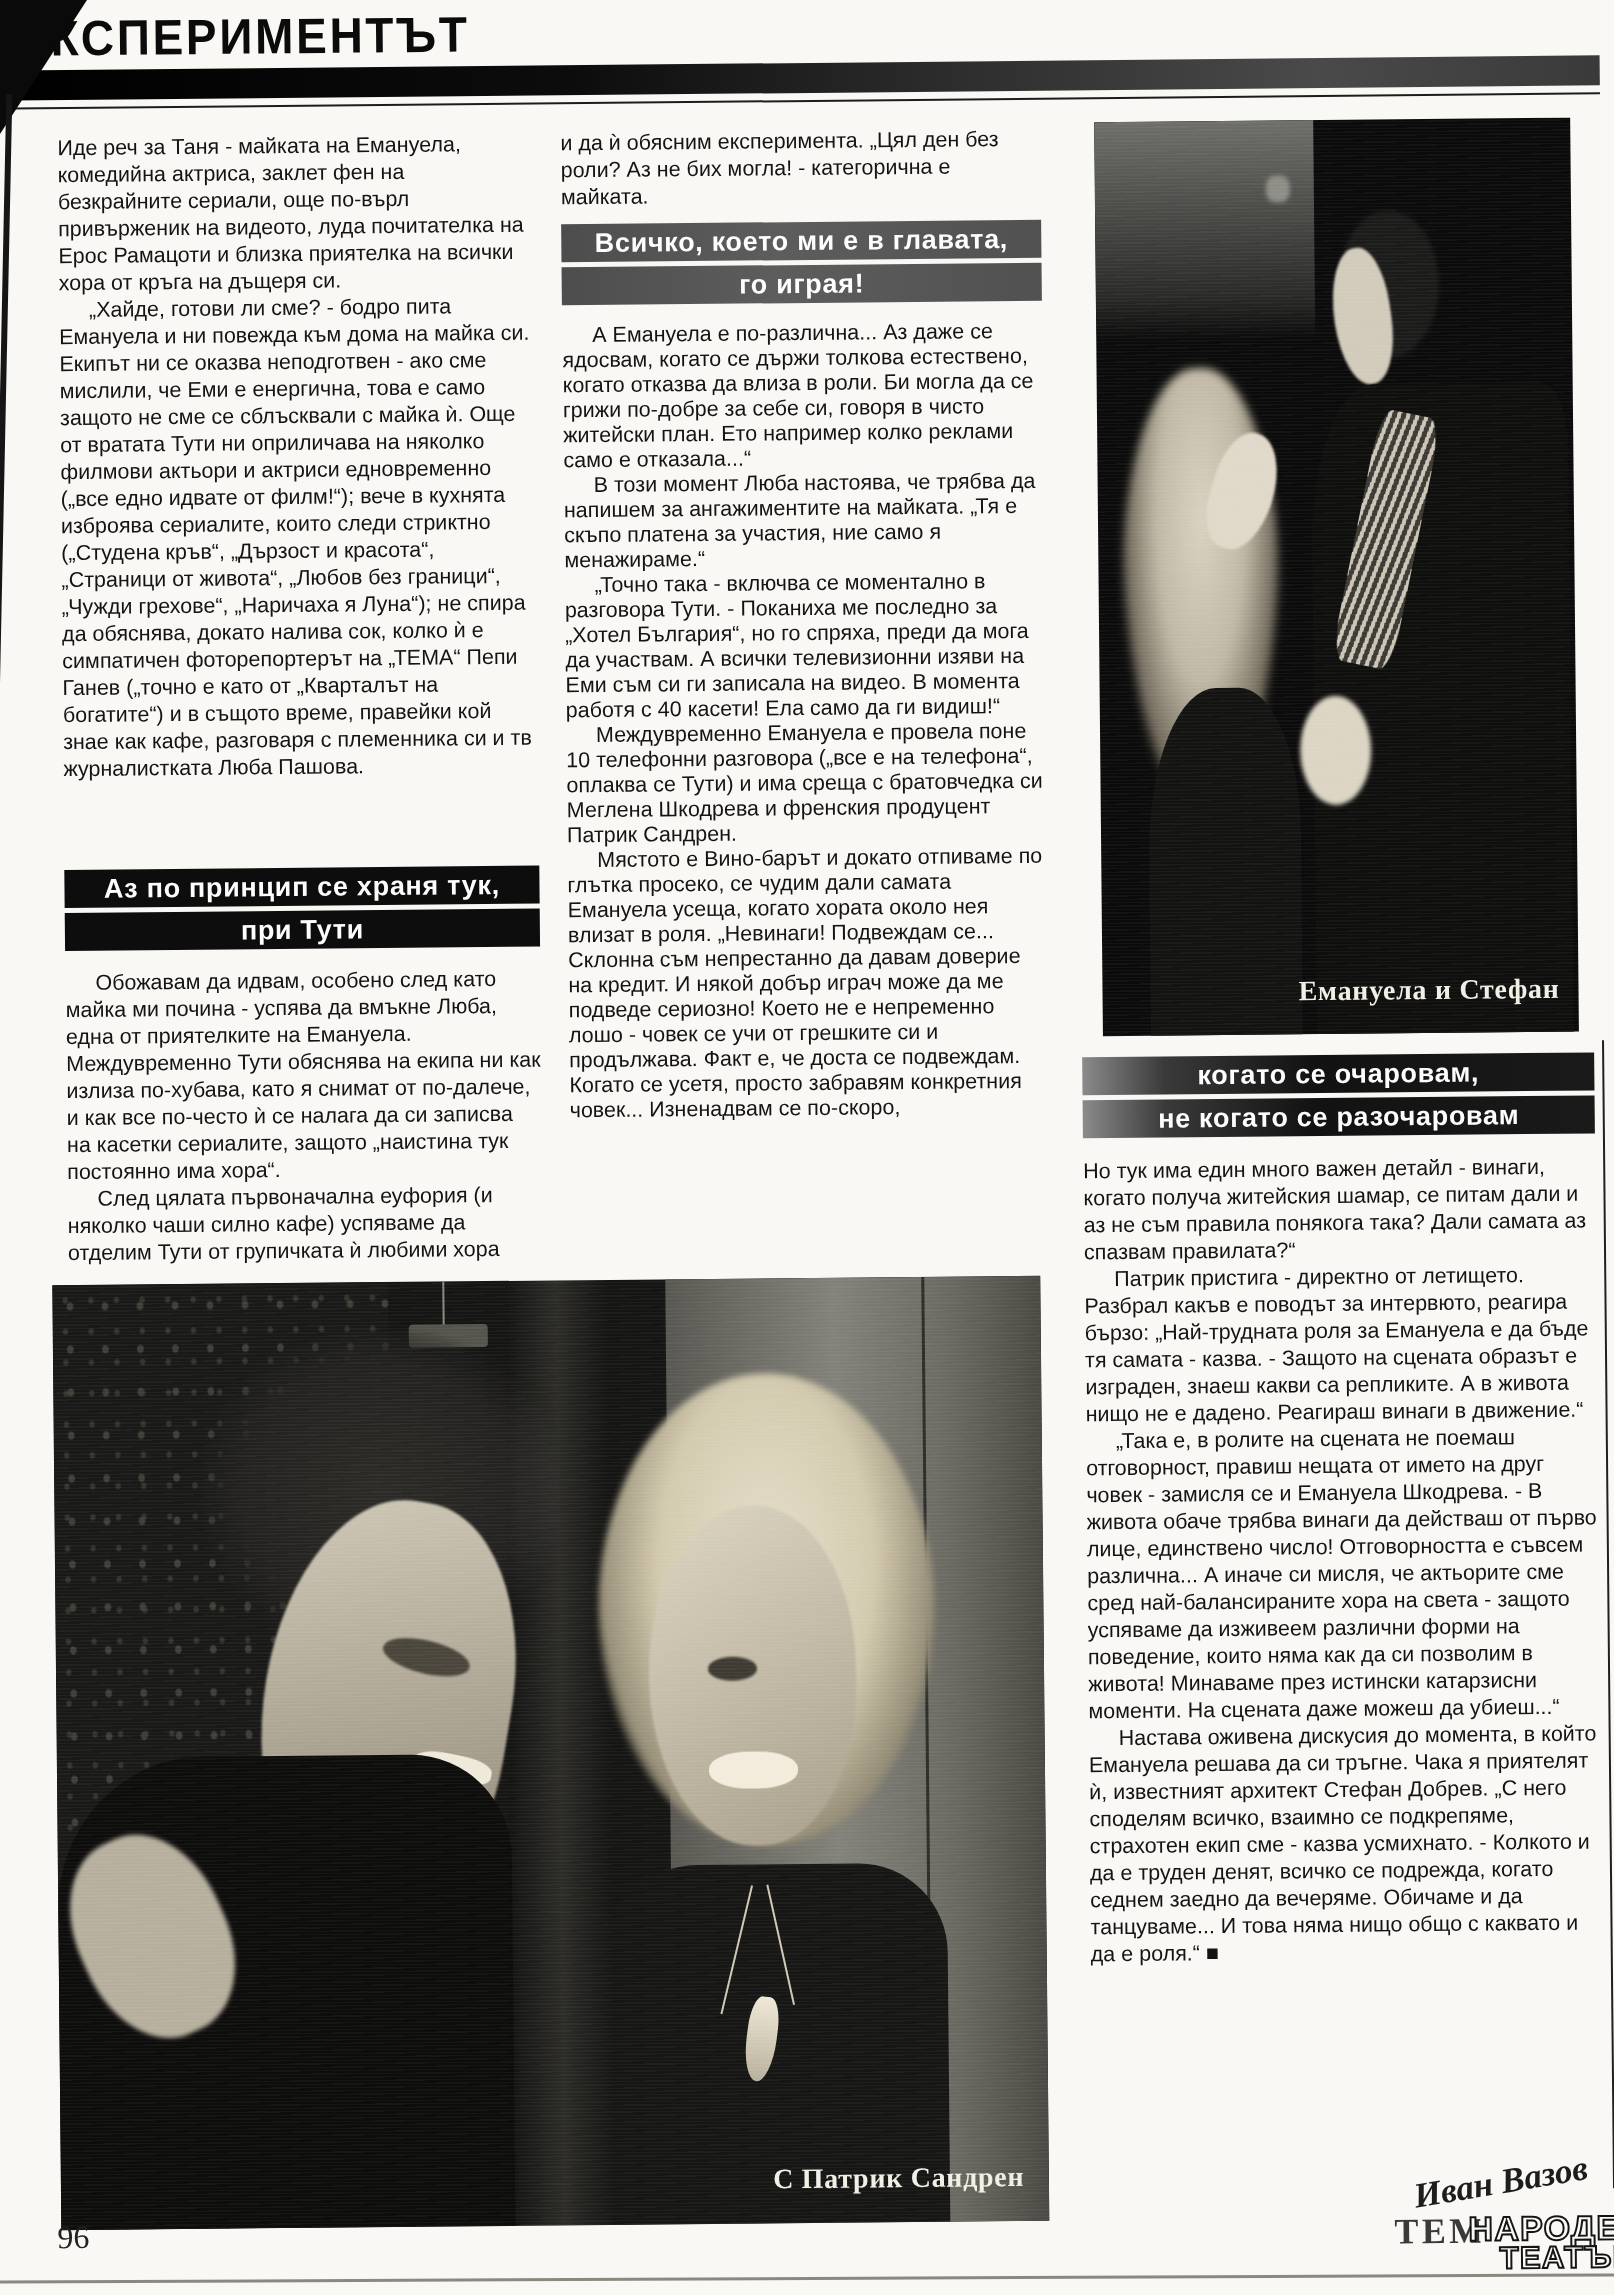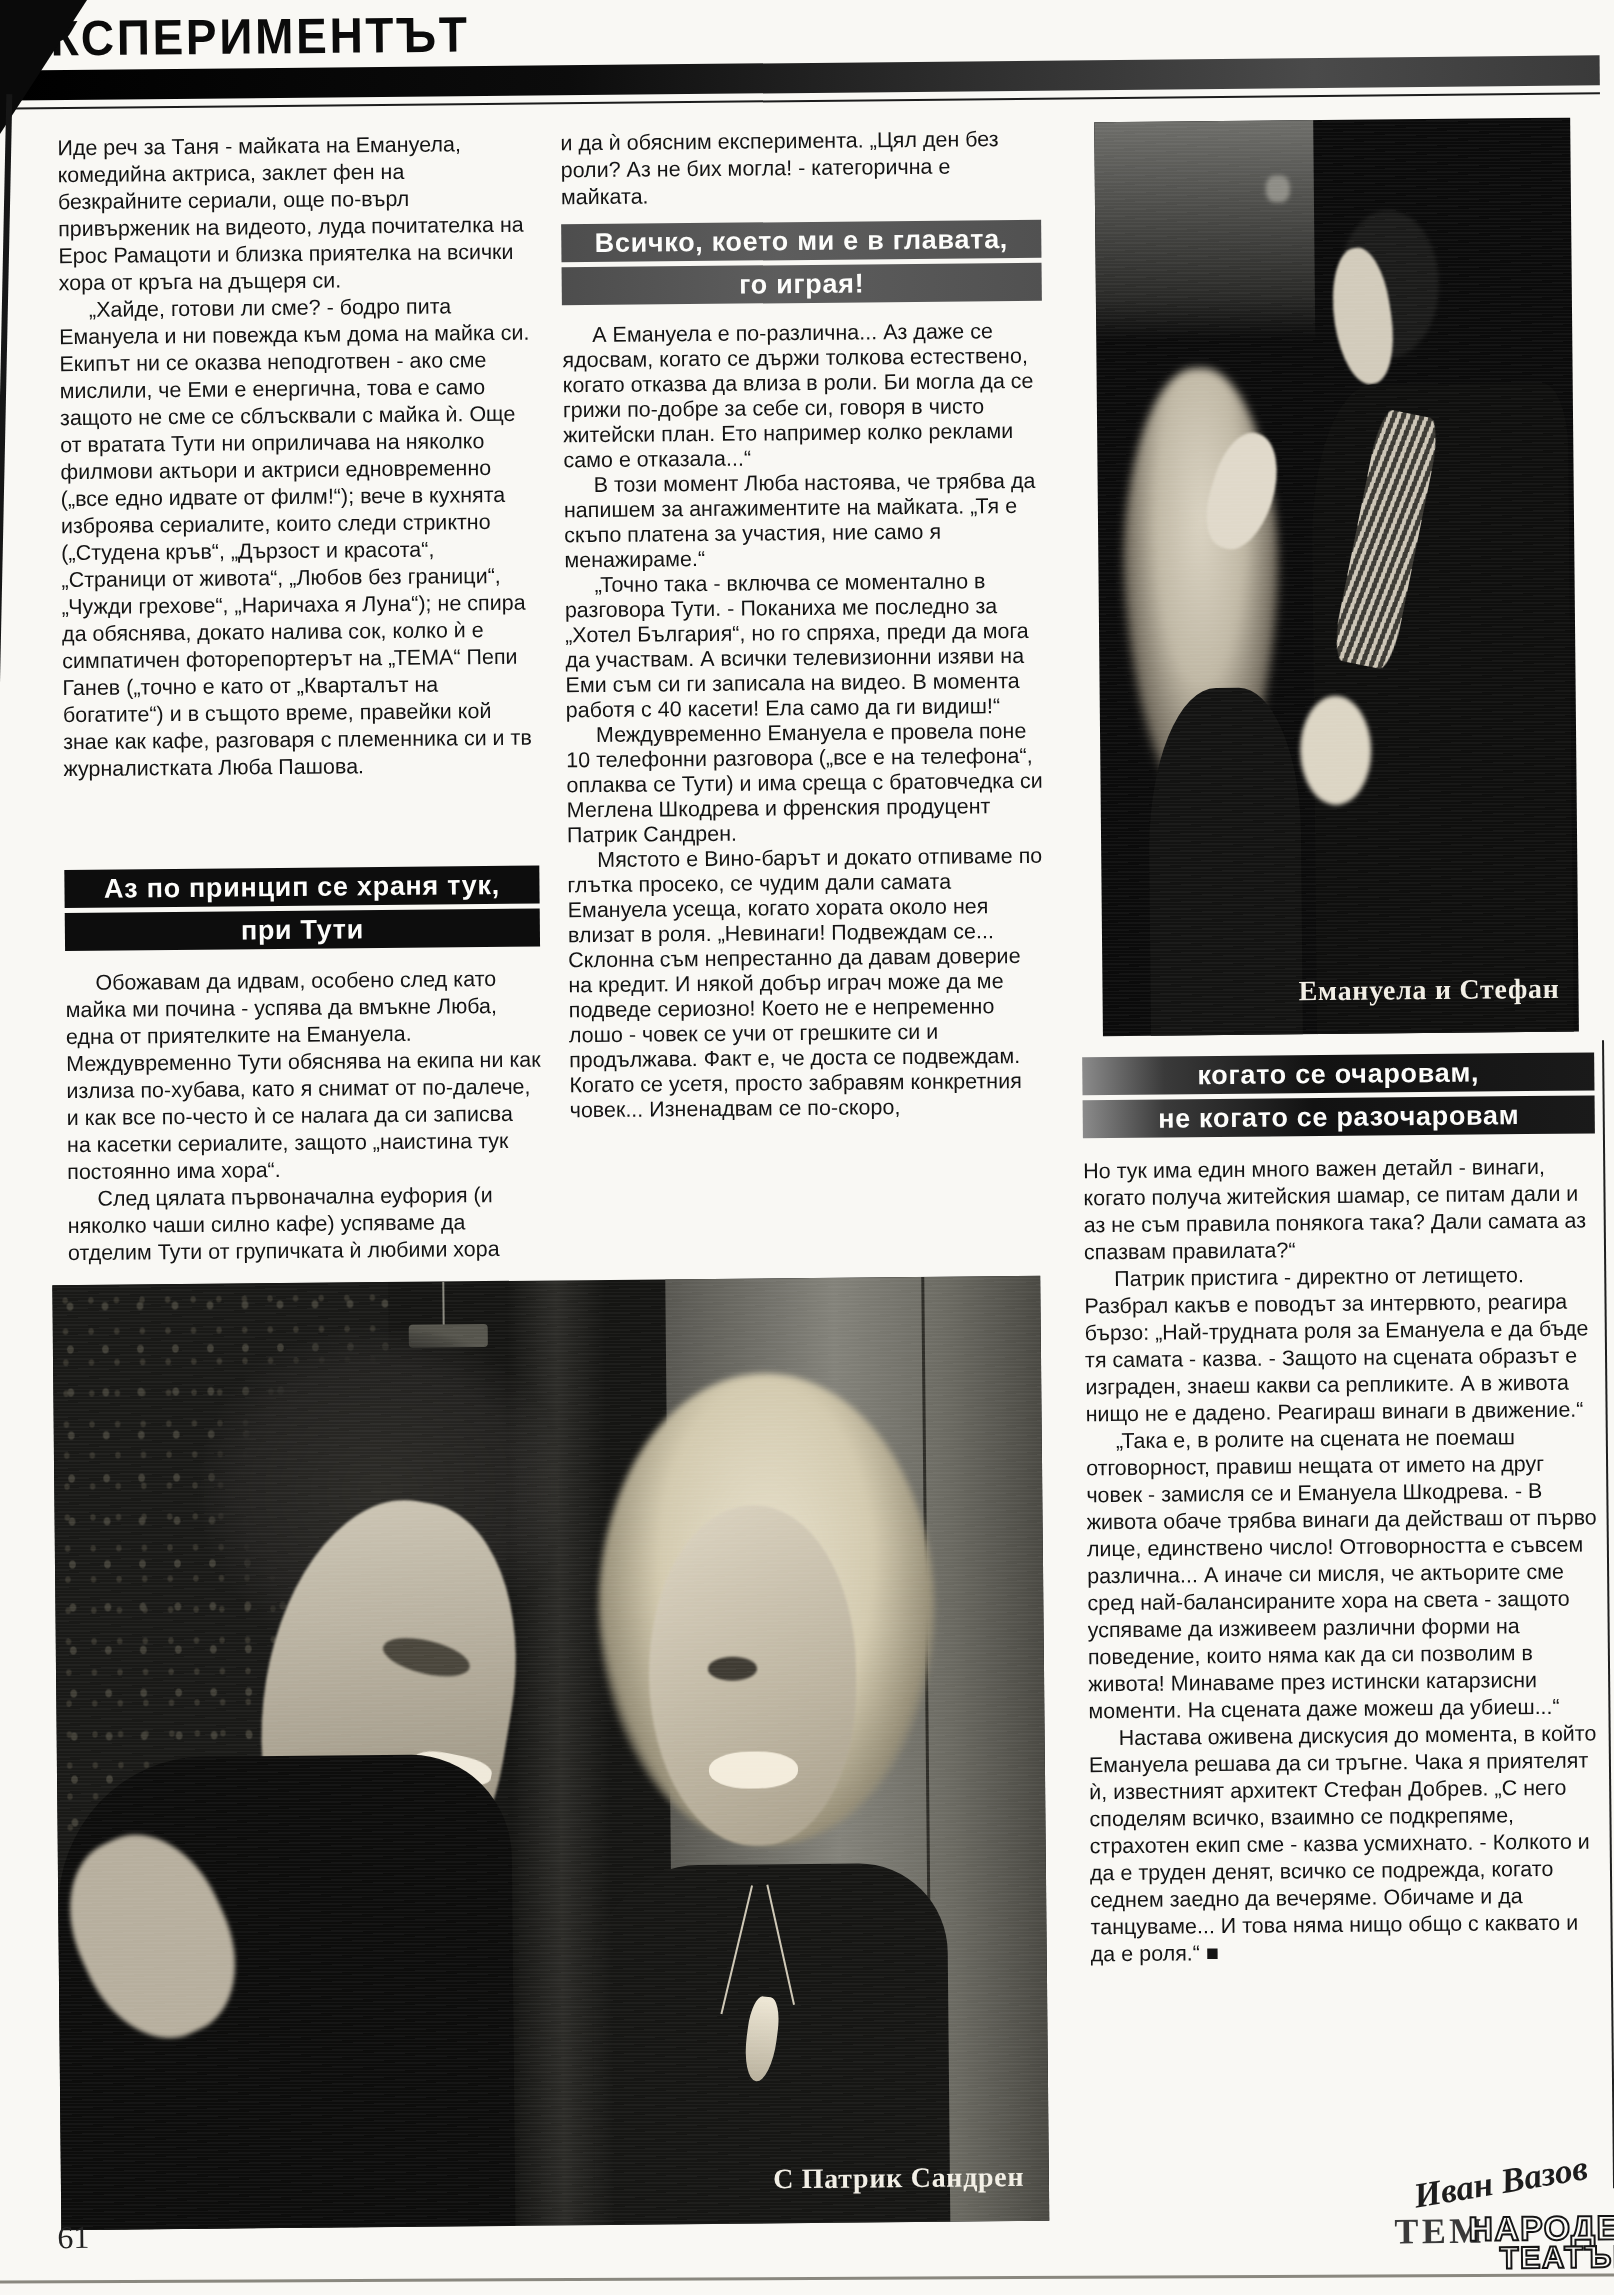--- a/index.html
+++ b/index.html
@@ -140,21 +140,21 @@
       <div class="shape" style="left:66%;top:50%;width:9%;height:4%;background:#f3ecdc;border-radius:45%;filter:blur(0.7px);"></div>
       <div class="shape" style="left:54%;top:62%;width:36%;height:38%;background:#161614;border-radius:30% 25% 0 0;"></div>
       <div class="shape" style="left:68.5%;top:64%;width:2px;height:14%;background:#cfc8b6;transform:rotate(14deg);"></div>
       <div class="shape" style="left:73%;top:64%;width:2px;height:13%;background:#cfc8b6;transform:rotate(-12deg);"></div>
       <div class="shape" style="left:69.5%;top:76%;width:3%;height:9%;background:linear-gradient(180deg,#efe8d6,#b8b09c);border-radius:60% 60% 80% 80%;transform:rotate(8deg);"></div>
       <div class="shape" style="left:46%;top:0;width:10%;height:100%;background:linear-gradient(90deg,transparent,rgba(210,205,190,.12),transparent);"></div>
       <div class="grain"></div>
       <div class="photo-cap" style="right:2.5%;bottom:3%;">С Патрик Сандрен</div>
     </div>
 
-    <div class="page-number">61</div>
+    <div class="page-number">96</div>
     <div class="tema-mark">ТЕМ</div>
     <div class="theatre-script">Иван Вазов</div>
     <div class="theatre-l1">НАРОДЕН</div>
     <div class="theatre-l2">ТЕАТЪР</div>
 
   </div>
 
   <div class="scan-wedge-tl"></div>
   <div class="scan-sliver-left"></div>
   <div class="scan-edge-bottom"></div>

